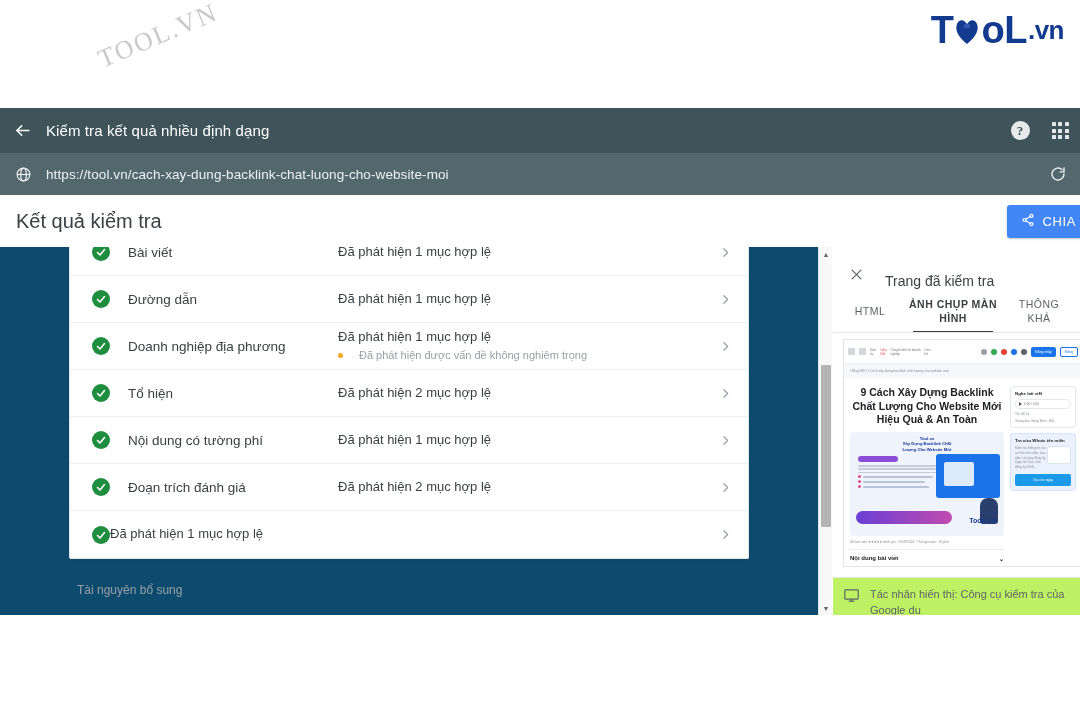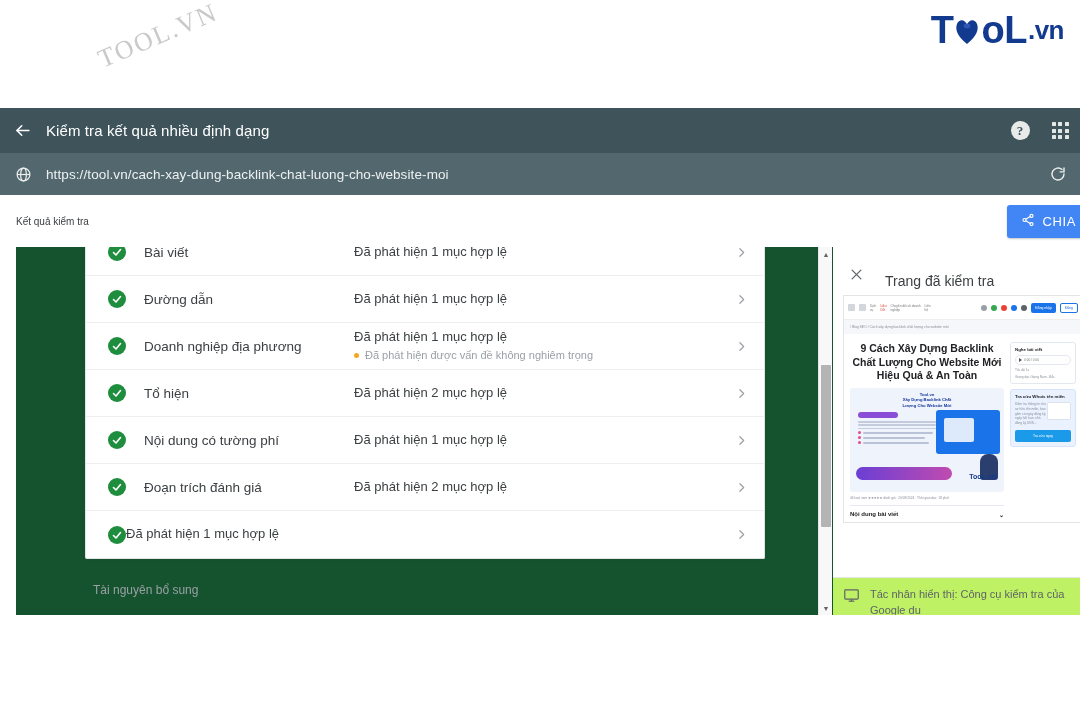--- a/index.html
+++ b/index.html
@@ -47,46 +47,46 @@
   .urlbar { position:absolute; left:0; top:153px; width:1080px; height:42px; background:#53686e;
             display:flex; align-items:center; }
   .urlbar .globe { width:46px; display:flex; align-items:center; justify-content:center; color:#eceeee; }
   .urlbar .url { color:#eef1f1; font-size:13.5px; letter-spacing:.1px; white-space:nowrap; overflow:hidden; }
   .urlbar .spacer { flex:1; }
   .urlbar .reload { width:44px; display:flex; align-items:center; justify-content:center; cursor:pointer; }
 
   
   .results-head { position:absolute; left:0; top:195px; width:1080px; height:52px; background:#fff;
                   display:flex; align-items:center; }
-  .results-head .rh-title { margin-left:16px; font-size:10px; color:#3c4043; font-weight:400; }
+  .results-head .rh-title { margin-left:16px; font-size:20px; color:#3c4043; font-weight:400; }
   .results-head .spacer { flex:1; }
   .share-btn { margin-right:-10px; height:33px; background:#4285f4; color:#fff; border:none; border-radius:3px;
                display:flex; align-items:center; gap:8px; padding:0 14px; font-size:13px; font-weight:500;
                letter-spacing:.6px; cursor:pointer; white-space:nowrap;
                box-shadow:0 1px 2px rgba(60,64,67,.3); }
 
   
   .content { position:absolute; left:0; top:247px; width:1080px; height:368px; background:#fff; }
 
   
-  .left-pane { position:absolute; left:16px; top:0; width:818px; height:368px; background:#14532d;
+  .left-pane { position:absolute; left:0; top:0; width:818px; height:368px; background:#0c4a6e;
                overflow:hidden; }
   .left-inner { position:absolute; left:0; top:-18px; width:818px; }
   .card { margin:0 auto; width:680px; background:#fff; border:1px solid #e3e4e6;
           border-top:none; border-radius:0 0 2px 2px; box-shadow:0 1px 2px rgba(60,64,67,.10); }
 
   .row { display:flex; align-items:center; min-height:47px; border-bottom:1px solid #eceeef;
          padding:0 0 0 22px; cursor:pointer; }
   .row:last-child { border-bottom:none; }
   .row .chk { width:18px; height:18px; flex:0 0 18px; border-radius:50%; background:#1e8e3e;
               display:flex; align-items:center; justify-content:center; }
   .row .chk svg { display:block; }
   .row .rname { margin-left:18px; font-size:13.5px; color:#3c4043; width:210px; }
   .row .rstatus { font-size:13px; color:#3c4043; flex:1; line-height:1.45; }
-  .row .rwarn { font-size:11px; color:#9aa0a6; display:flex; align-items:center; gap:6px; margin-top:1px; }
+  .row .rwarn { font-size:11px; color:#9aa0a6; display:flex; align-items:center; gap:16px; margin-top:1px; }
   .row .rwarn .dot { width:5px; height:5px; border-radius:50%; background:#f5a623; flex:0 0 5px; }
   .row .chev { width:46px; display:flex; align-items:center; justify-content:center; color:#9aa0a6; }
 
   .extra-res { width:680px; margin:24px auto 0 auto; font-size:12px; color:#9aa0a6; padding-left:8px; }
 
   
   .vscroll { position:absolute; left:818px; top:0; width:14px; height:368px;
              background:#f8f8f8; border-left:1px solid #e6e6e6; }
   .vscroll .arrow { position:absolute; left:0; width:14px; height:14px; display:flex;
                     align-items:center; justify-content:center; color:#5f6368; font-size:7px; }
@@ -395,20 +395,27 @@
       <div class="rp-head">
         <div class="close">
           <svg width="15" height="15" viewBox="0 0 24 24" fill="none" stroke="#5f6368" stroke-width="2" stroke-linecap="round">
               <line x1="5" y1="5" x2="19" y2="19"></line>
               <line x1="19" y1="5" x2="5" y2="19"></line>
             </svg>
         </div>
         <div class="rp-title">Trang đã kiểm tra</div>
       </div>
 
+      <div class="rp-tabs">
+        <div class="rp-tab t1">HTML</div>
+        <div class="rp-tab t2">ẢNH CHỤP MÀN HÌNH</div>
+        <div class="rp-tab t3" style="white-space:pre-line">THÔNG
+KHÁ</div>
+        <div class="rp-tabs-underline"></div>
+      </div>
 
       <div class="shot-wrap">
         <div class="shot">
 
           <div class="sh-topbar">
             <span class="sb-ic"></span>
             <span class="sb-ic"></span>
             <span class="sb-tx">Dịch
 vụ</span>
             <span class="sb-tx red">Liệu

